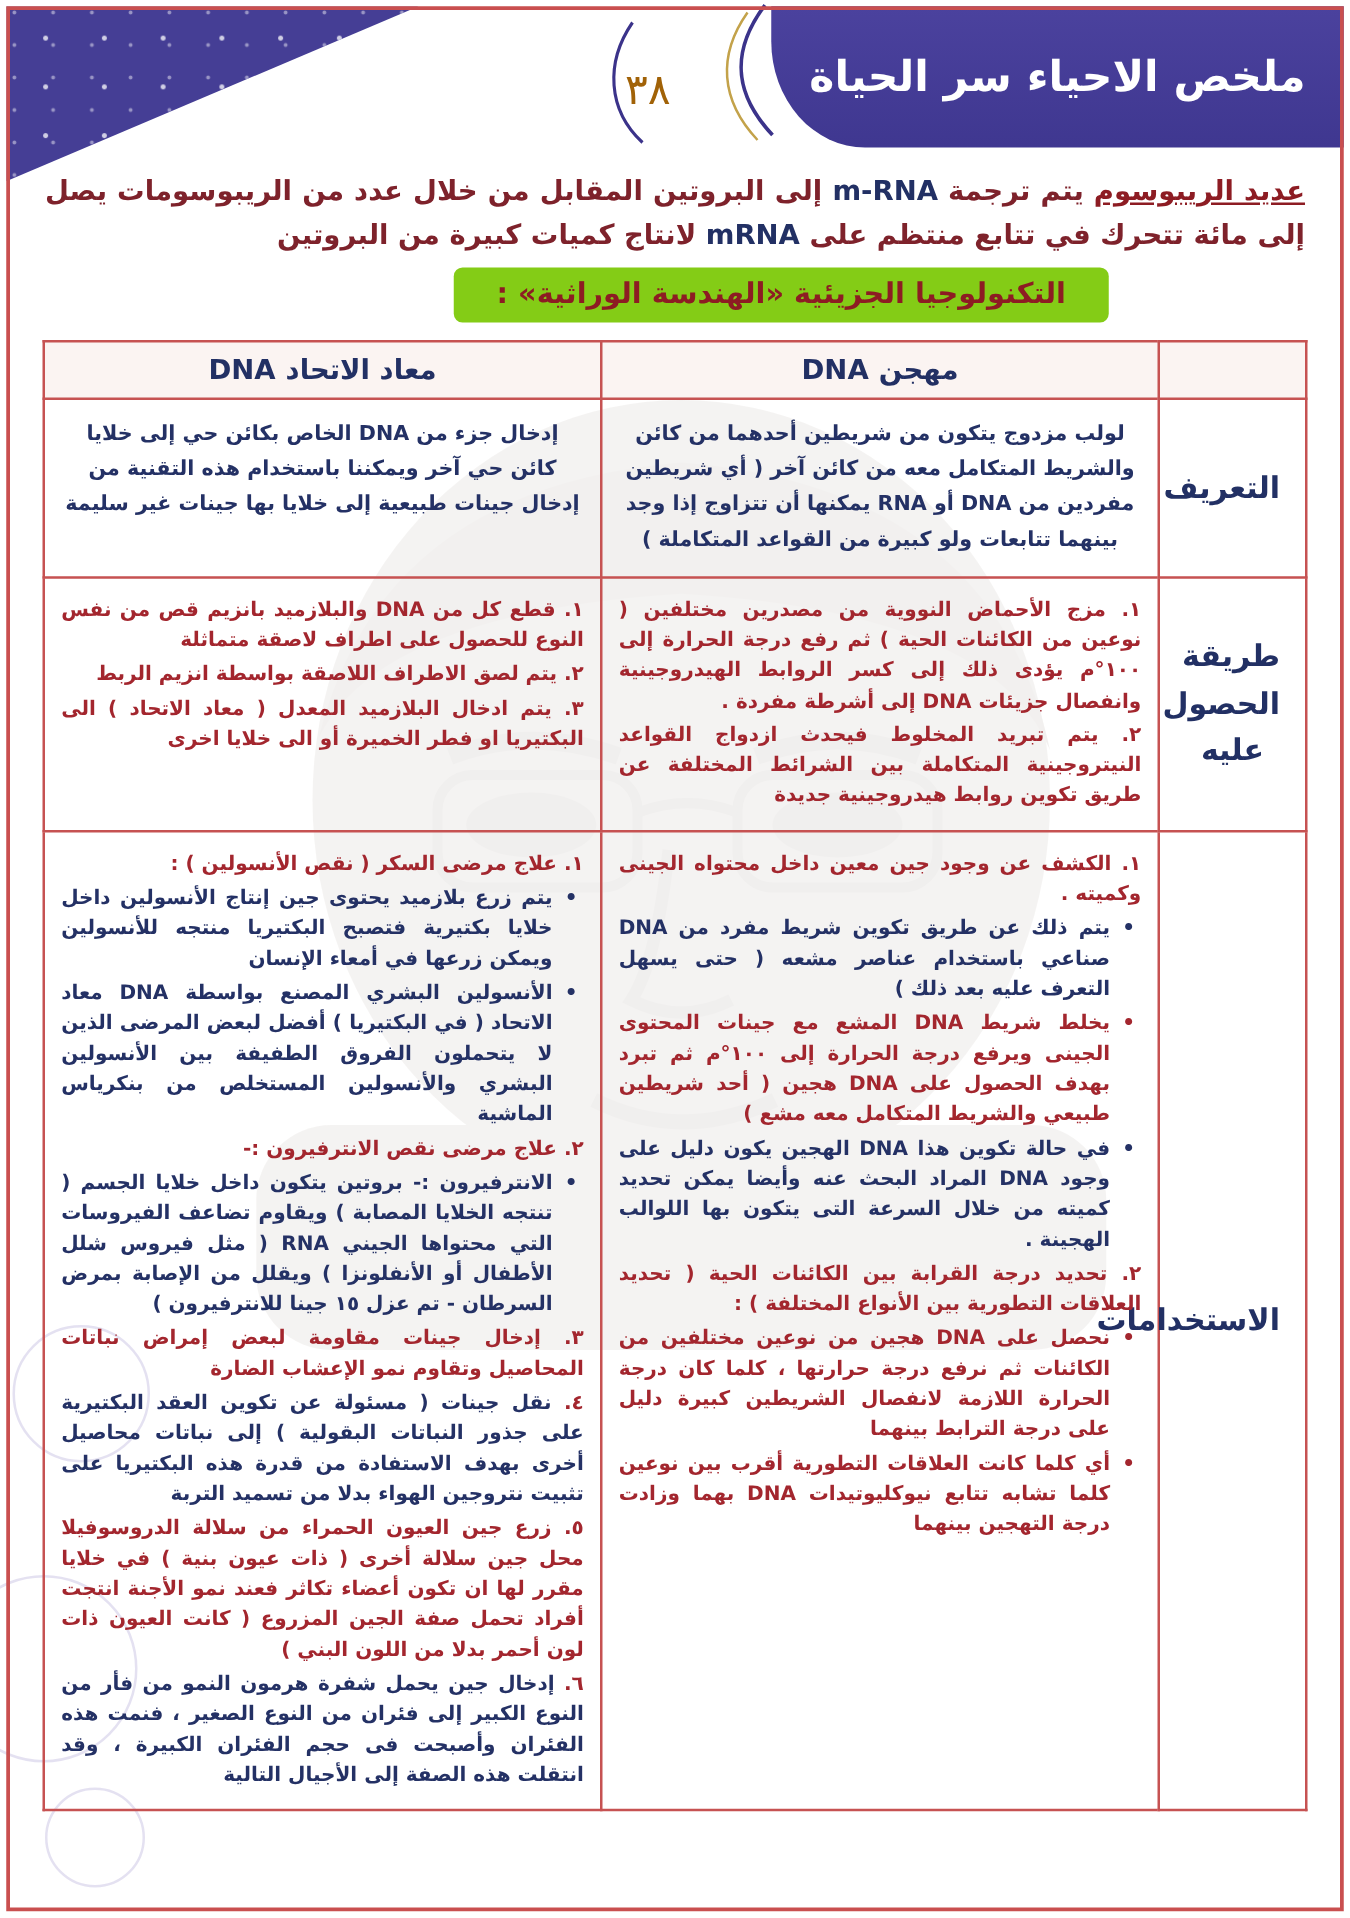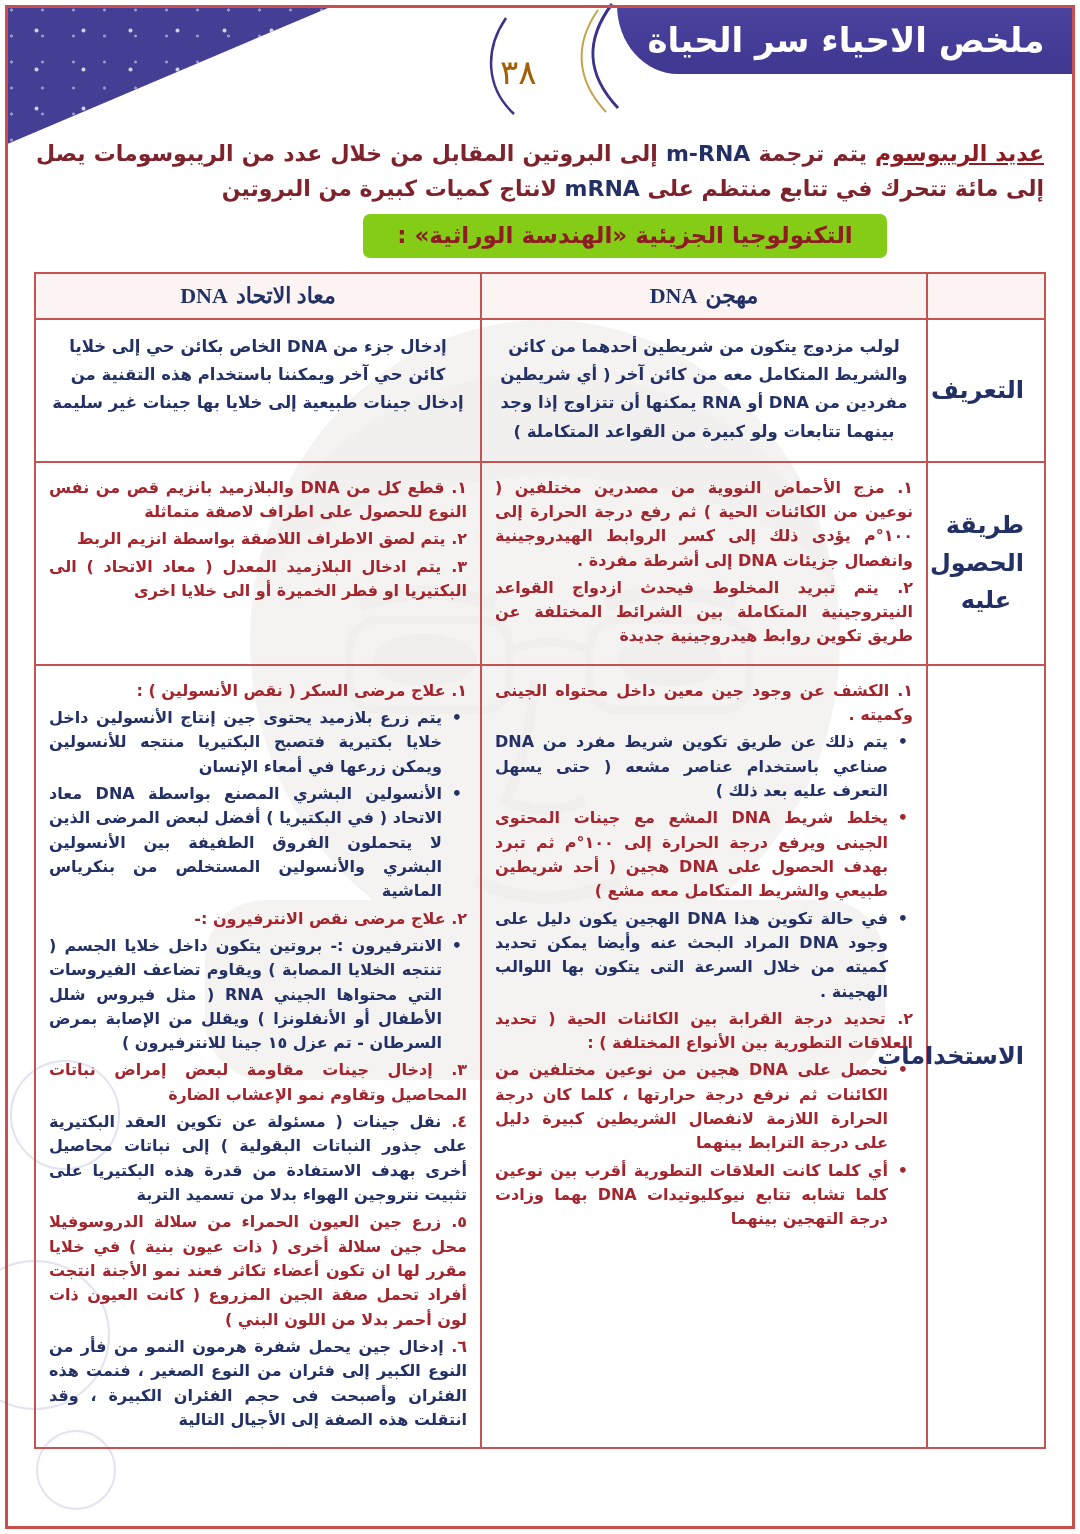--- a/index.html
+++ b/index.html
@@ -19,21 +19,21 @@
     position:absolute; top:5px; left:5px; width:330px; height:140px;
     clip-path:polygon(0 0,100% 0,0 100%);
     background-color:#453e95;
     background-image:
       radial-gradient(circle, rgba(255,255,255,.75) 1.6px, transparent 2.4px),
       radial-gradient(circle, rgba(255,255,255,.45) 1.1px, transparent 1.9px);
     background-size:47px 39px, 31px 26px;
     background-position:8px 6px, 22px 18px;
   }
   .title-band {
-    position:absolute; top:5px; right:5px; width:458px; height:69px;
+    position:absolute; top:5px; right:5px; width:458px; height:113px;
     background:linear-gradient(180deg,#4b429e 0%, #3f3790 100%);
     border-bottom-left-radius:75px 85px;
     display:flex; align-items:center; justify-content:center;
   }
   .title-band h1 { font-size:34px; font-weight:bold; color:#ffffff; white-space:nowrap; }
   .header-swoosh { position:absolute; top:0; left:0; width:1080px; height:130px; pointer-events:none; }
   .page-number { position:absolute; top:52px; left:500px; font-size:34px; font-weight:normal; color:#a16207; }
 
   
   .content { position:relative; z-index:2; }
@@ -50,21 +50,21 @@
   .banner {
     background:#84cc16; color:#8d1c23; font-size:23px; font-weight:bold;
     padding:8px 34px 10px; border-radius:7px;
   }
 
   
   .table-wrap { margin:0 34px; }
   table { width:100%; border-collapse:collapse; table-layout:fixed; }
   th, td { border:2px solid #c65252; }
   .col-rowhead { width:118px; }
-  thead th { height:46px; background:#fbf4f2;font-family:Liberation Serif, serif; }
+  thead th { height:46px; background:#fbf4f2; }
   .col-head { font-size:22px; font-weight:bold; text-align:center; }
   .col-head .ar { color:#223064; margin-left:8px; }
   .col-head .latin { color:#223064; }
   .row-head {
     font-size:24px; font-weight:bold; color:#223064; text-align:center;
     vertical-align:middle; padding:6px 20px; line-height:1.55;
     background:rgba(255,255,255,.55);
     margin-top:16px;
   }
   .data-cell { padding:10px 13px 12px; vertical-align:top; }

